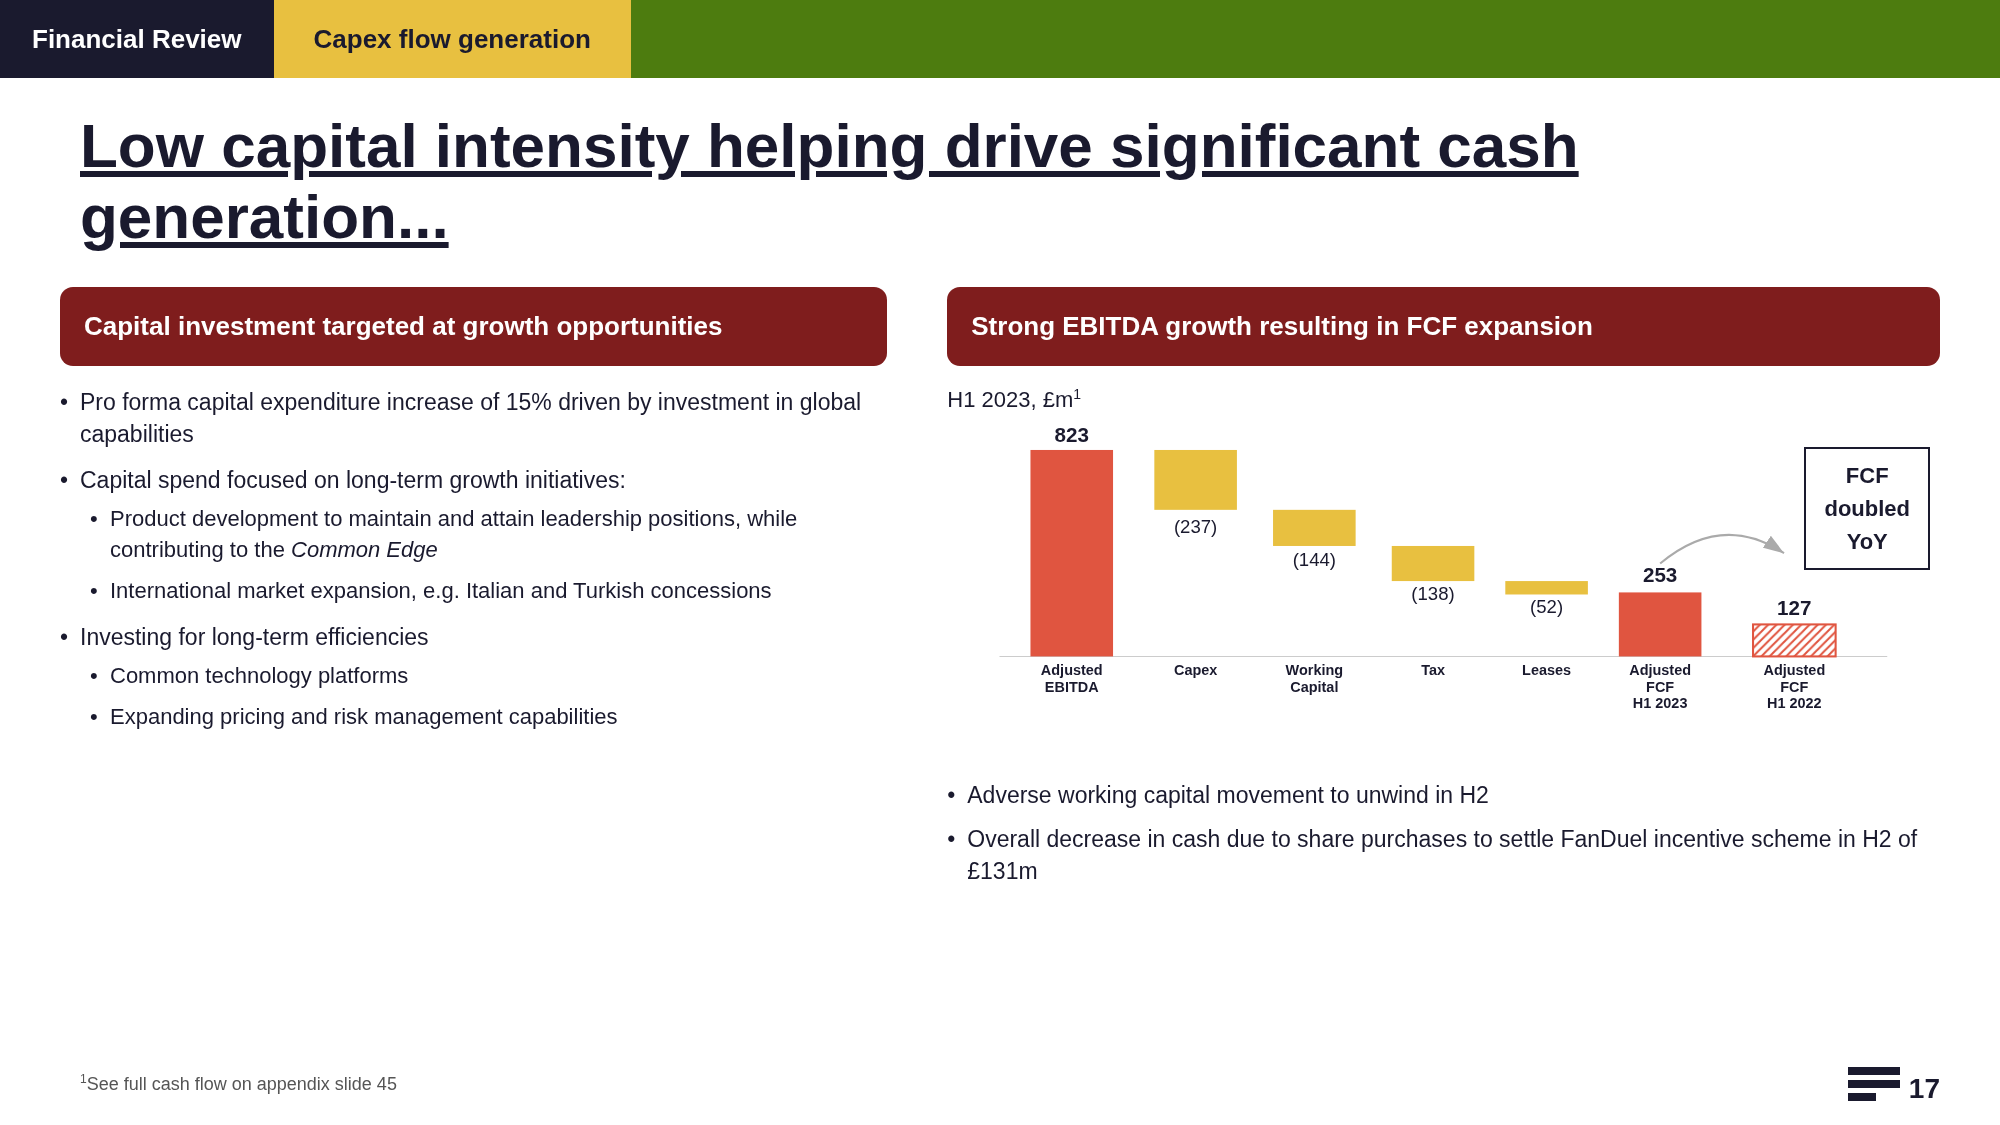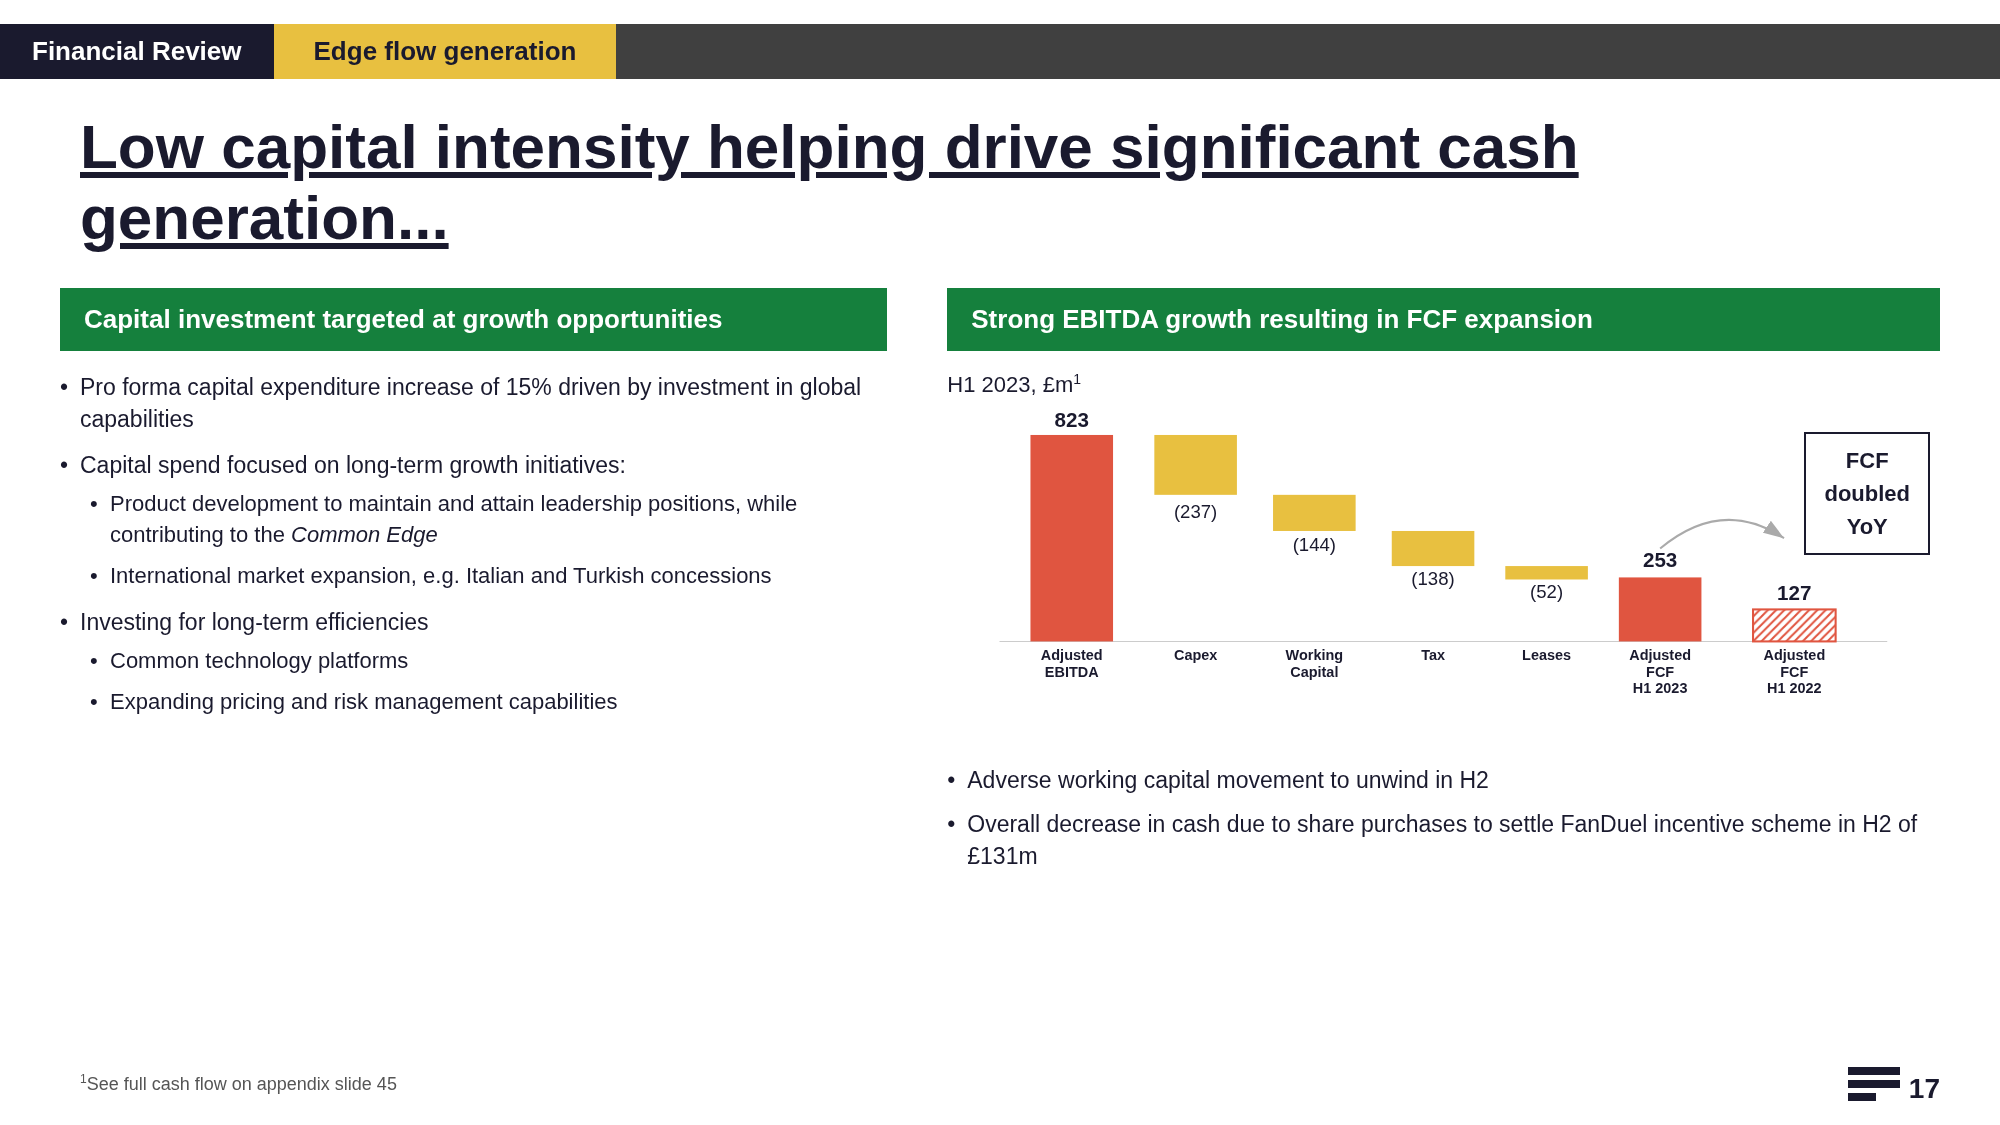--- a/index.html
+++ b/index.html
@@ -9,23 +9,22 @@
       background: #ffffff;
       font-family: Arial, sans-serif;
       overflow: hidden;
       position: relative;
     }
 
     
     .header {
       display: flex;
       align-items: stretch;
-      height: 55px;
-      background: #404040;
-      margin-top: 24px;
+      height: 78px;
+      background: #4d7c0f;
     }
     .header-financial {
       background: #1a1a2e;
       color: #ffffff;
       font-weight: bold;
       font-size: 26px;
       padding: 0 32px;
       display: flex;
       align-items: center;
     }
@@ -61,26 +60,27 @@
       flex: 1;
       padding-right: 40px;
     }
     .col-right {
       flex: 1.2;
       padding-left: 20px;
     }
 
     
     .section-header {
-      background: #15803d;
+      background: #7f1d1d;
       color: #ffffff;
       font-size: 26px;
       font-weight: bold;
-      padding: 16px 24px;
+      padding: 24px 24px;
       margin-bottom: 20px;
+      border-radius: 13px;
     }
 
     
     .bullets {
       list-style: none;
       padding: 0;
     }
     .bullets > li {
       font-size: 23px;
       color: #1a1a2e;
@@ -204,21 +204,21 @@
     }
     .brand-icon .bar1 { width: 52px; height: 8px; background: #1a1a2e; }
     .brand-icon .bar2 { width: 52px; height: 8px; background: #1a1a2e; }
     .brand-icon .bar3 { width: 28px; height: 8px; background: #1a1a2e; }
   </style>
 </head>
 <body>
 
 <div class="header">
   <div class="header-financial">Financial Review</div>
-  <div class="header-cashflow">Edge flow generation</div>
+  <div class="header-cashflow">Capex flow generation</div>
 </div>
 
 <h1 class="main-title">Low capital intensity helping drive significant cash generation...</h1>
 
 <div class="columns">
 
   <div class="col-left">
     <div class="section-header">Capital investment targeted at growth opportunities</div>
 
     <ul class="bullets">

